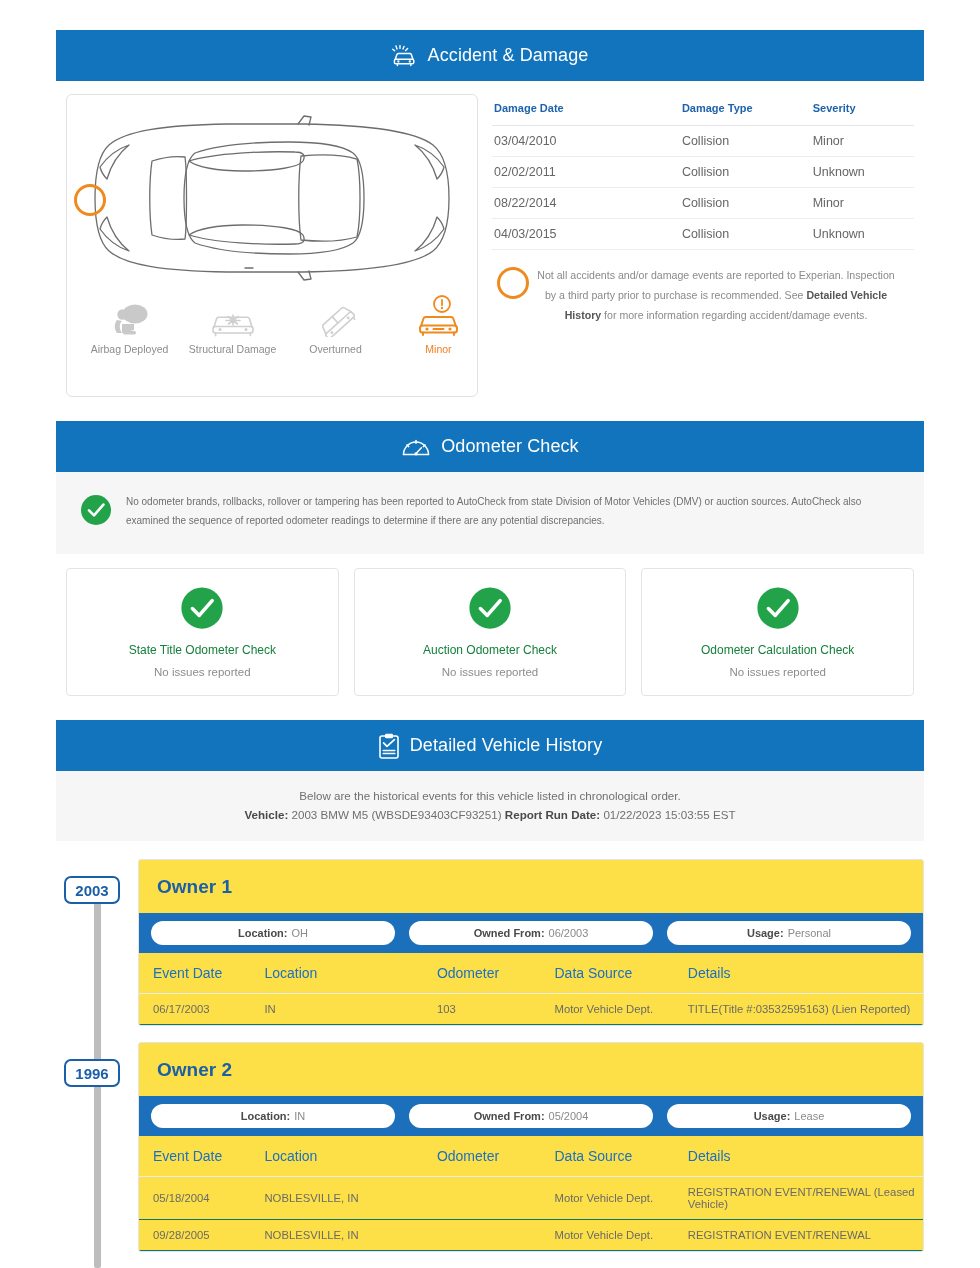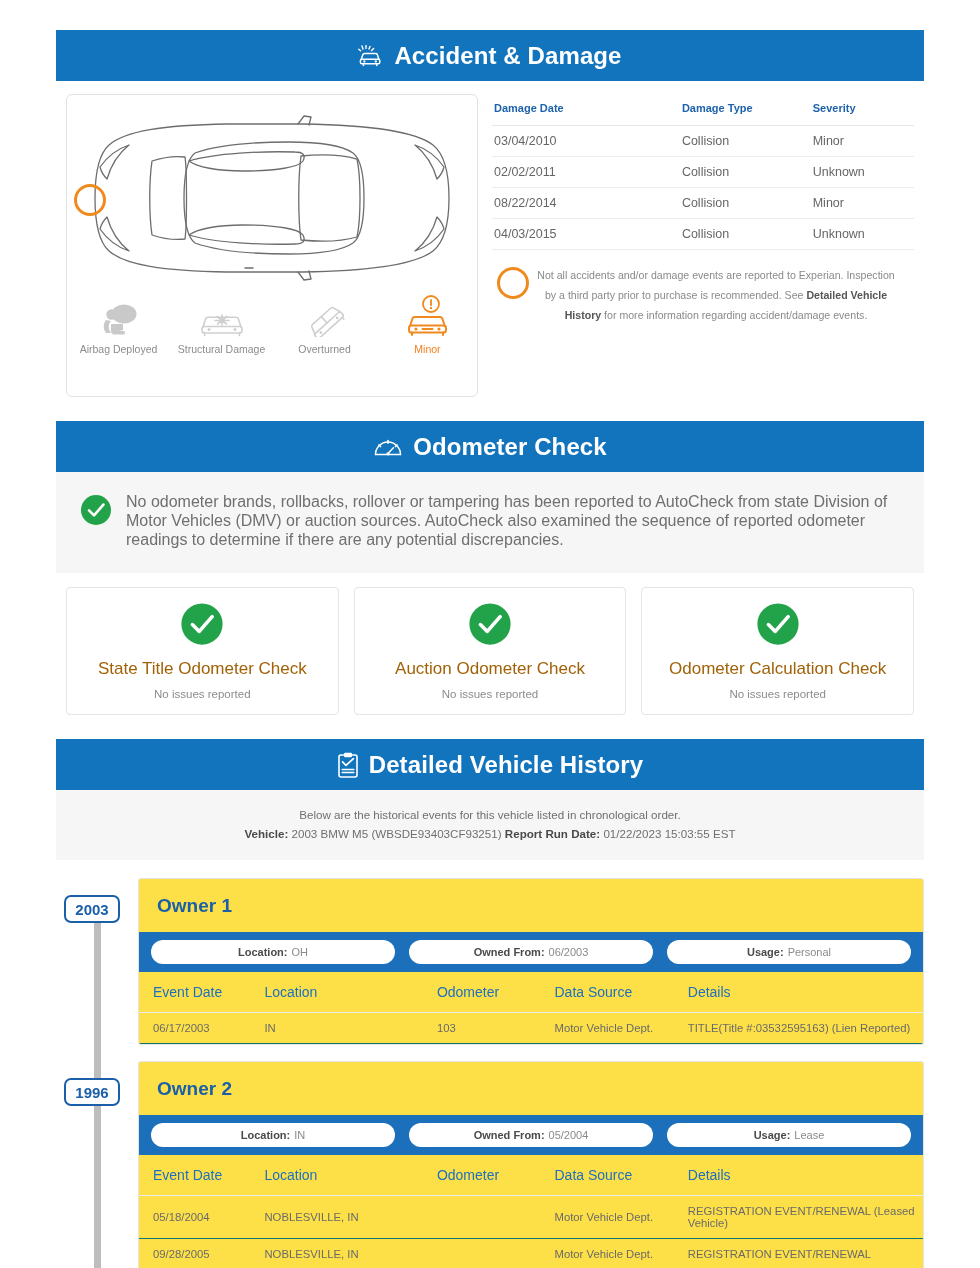--- a/index.html
+++ b/index.html
@@ -16,21 +16,21 @@
   
   .section-bar {
     background: #1274bc;
     height: 51px;
     display: flex;
     align-items: center;
     justify-content: center;
     gap: 10px;
     color: #ffffff;
   }
-  .section-bar .bar-title { font-size: 24px; letter-spacing: .1px; font-weight: bold; }
+  .section-bar .bar-title { font-size: 18px; letter-spacing: .1px; }
   .section-bar .bar-icon { display: flex; align-items: center; }
 
   
   .accident-body {
     display: flex;
     background: #ffffff;
     padding: 13px 10px 24px 10px;
     gap: 14px;
   }
   .car-card {
@@ -38,21 +38,21 @@
     height: 303px;
     border: 1px solid #e2e2e2;
     border-radius: 6px;
     background: #fff;
     position: relative;
     flex: 0 0 auto;
   }
   .car-diagram { position: absolute; left: 0; top: 6px; width: 412px; height: 195px; }
   .damage-icons {
     position: absolute;
-    left: 0; top: 200px;
+    left: 11px; top: 200px;
     width: 412px;
     display: flex;
   }
   .damage-icon-cell {
     flex: 1;
     display: flex;
     flex-direction: column;
     align-items: center;
     gap: 6px;
   }
@@ -110,41 +110,41 @@
     gap: 14px;
     padding: 20px 24px 24px 24px;
   }
   .odo-intro .check-badge { flex: 0 0 auto; margin-top: 2px; }
   .odo-intro-title {
     color: #3faa42;
     font-size: 14.5px;
     font-weight: bold;
     margin-bottom: 6px;
   }
-  .odo-intro-text { font-size: 16px; line-height: 19px; color: #6f6f6f; }
+  .odo-intro-text { font-size: 10px; line-height: 19px; color: #6f6f6f; }
 
   .odo-cards {
     background: #ffffff;
     display: flex;
     gap: 15px;
     padding: 14px 10px 24px 10px;
   }
   .odo-card {
     flex: 1;
     border: 1px solid #e4e4e4;
     border-radius: 4px;
     background: #fff;
     height: 128px;
     display: flex;
     flex-direction: column;
     align-items: center;
     justify-content: center;
     gap: 9px;
   }
-  .odo-card .title { color: #a16207; font-size: 17px; }
+  .odo-card .title { color: #15803d; font-size: 12px; }
   .odo-card .sub { color: #8c8c8c; font-size: 11.5px; }
 
   
   .dvh-intro {
     background: #f6f6f6;
     padding: 18px 10px 20px 10px;
     text-align: center;
   }
   .dvh-intro .l1 { font-size: 11.6px; color: #6f6f6f; margin-bottom: 6px; }
   .dvh-intro .l2 { font-size: 11.6px; color: #6f6f6f; }

